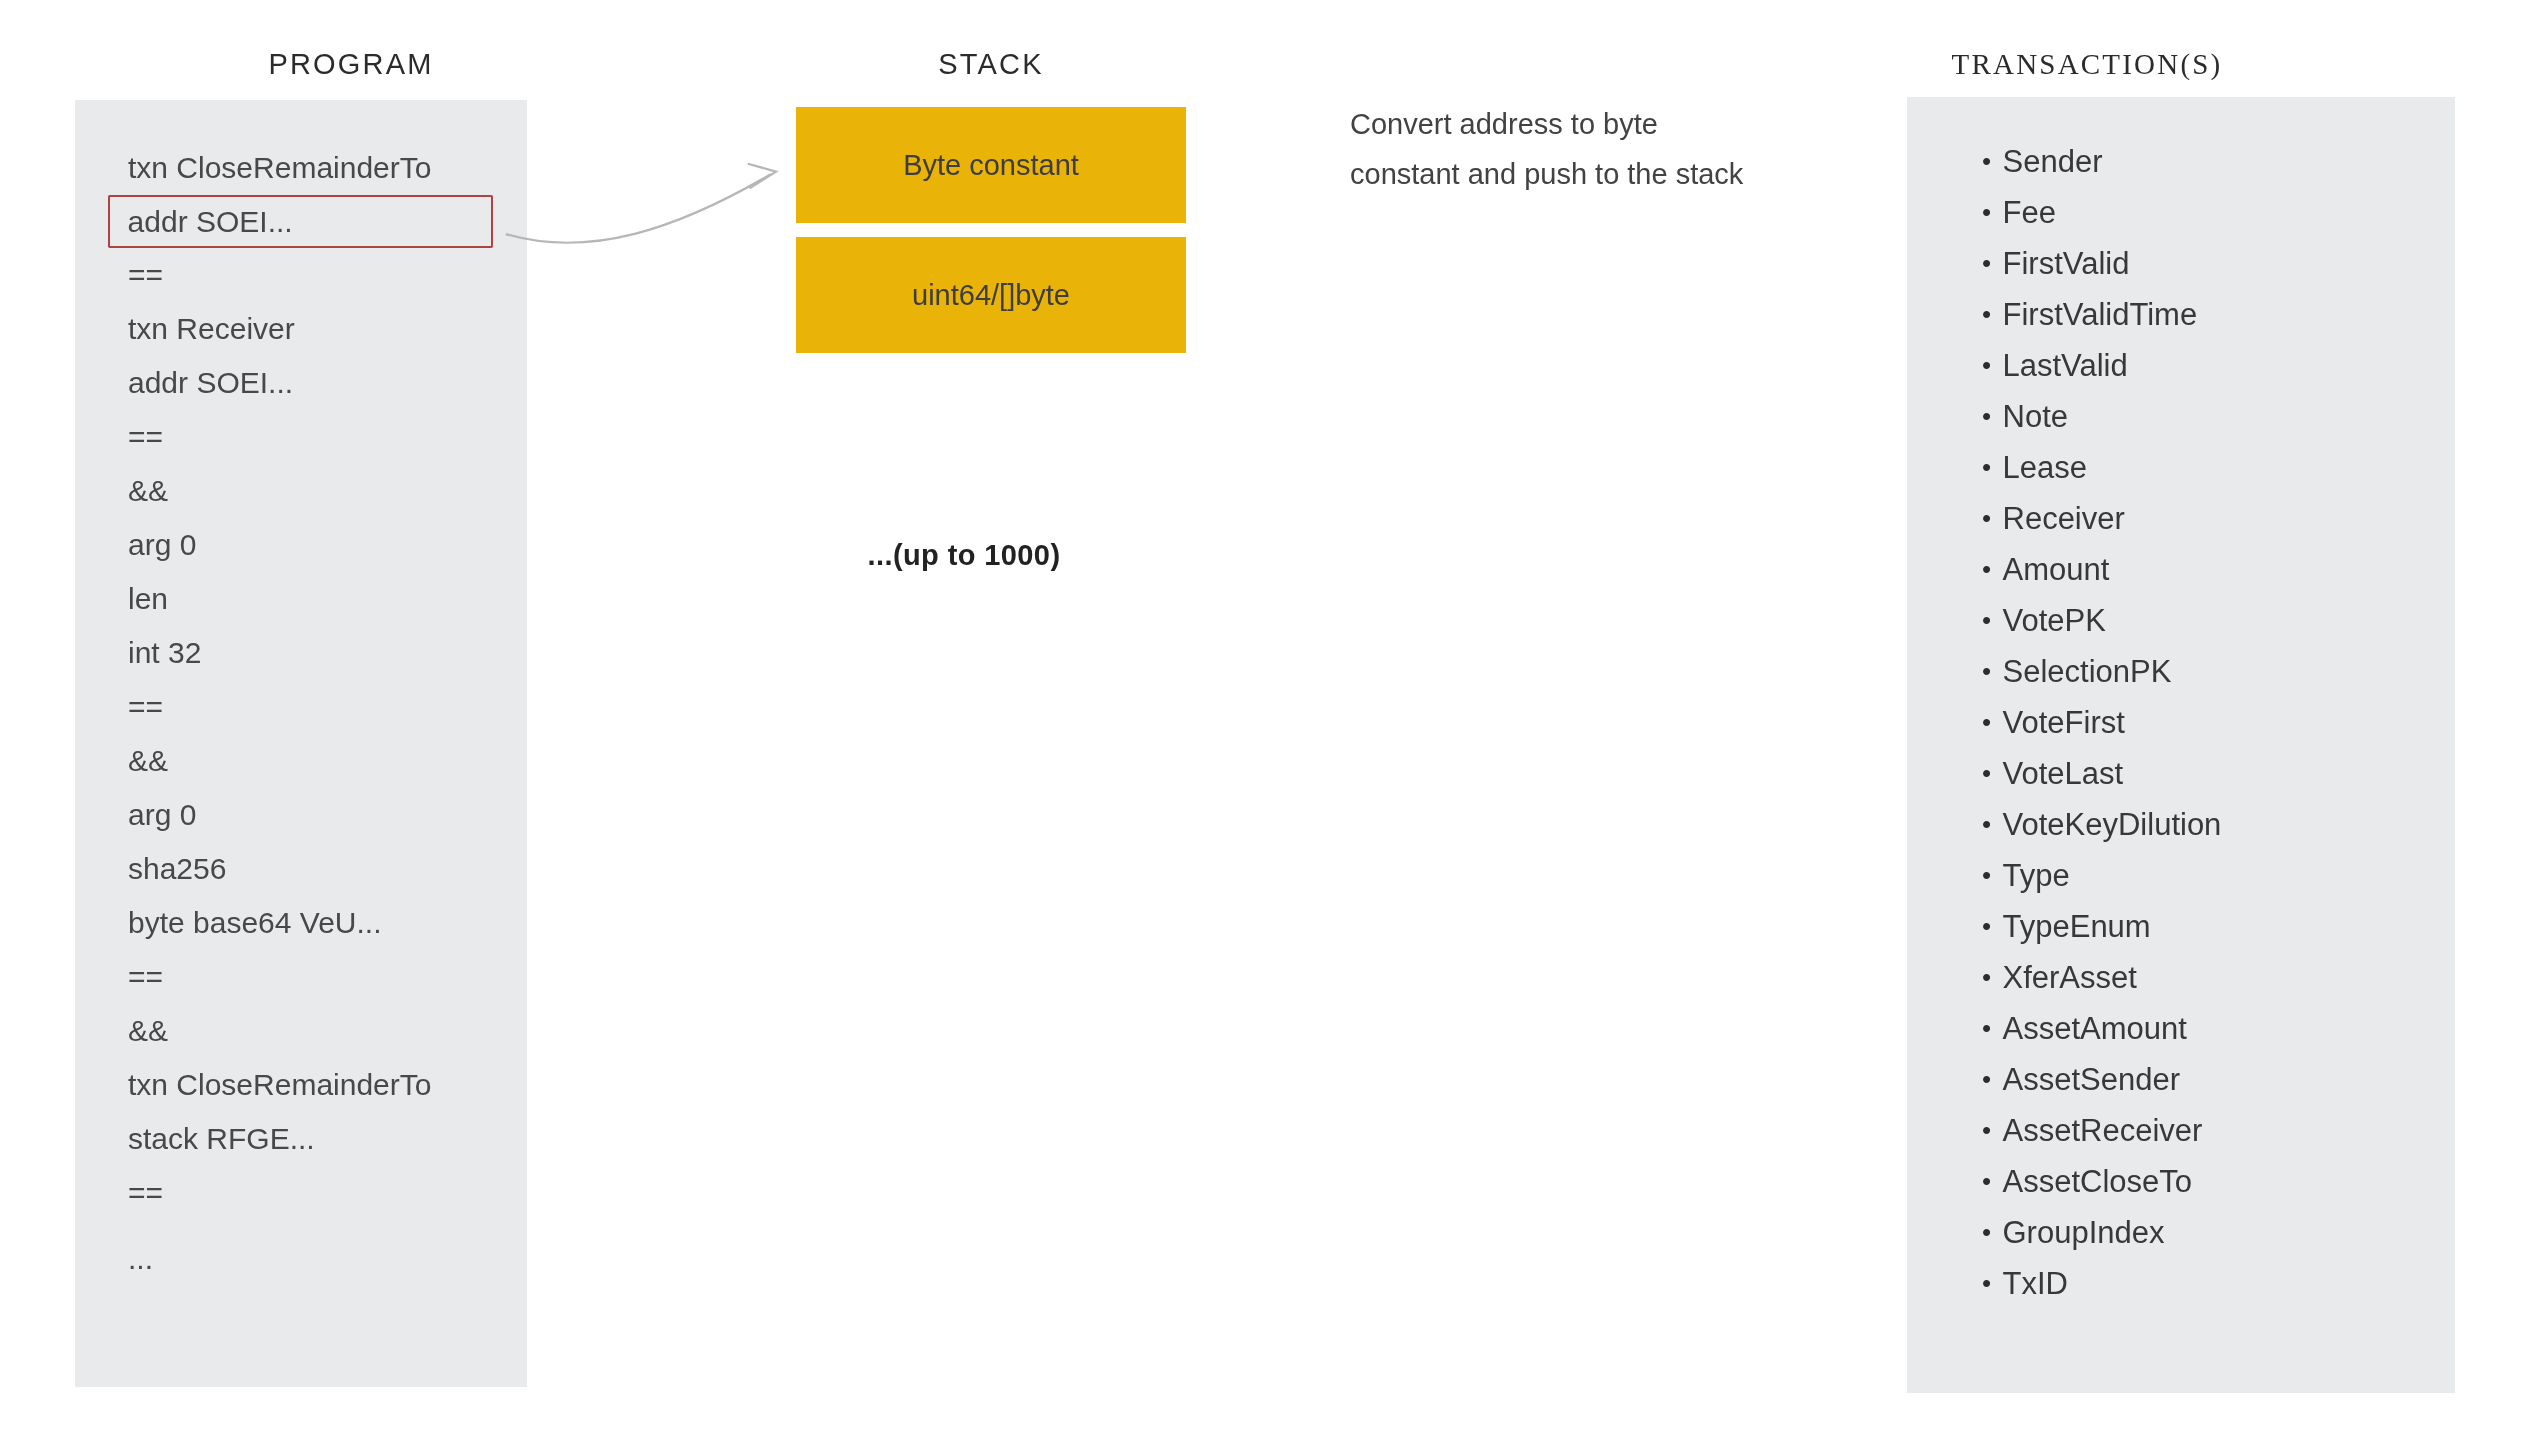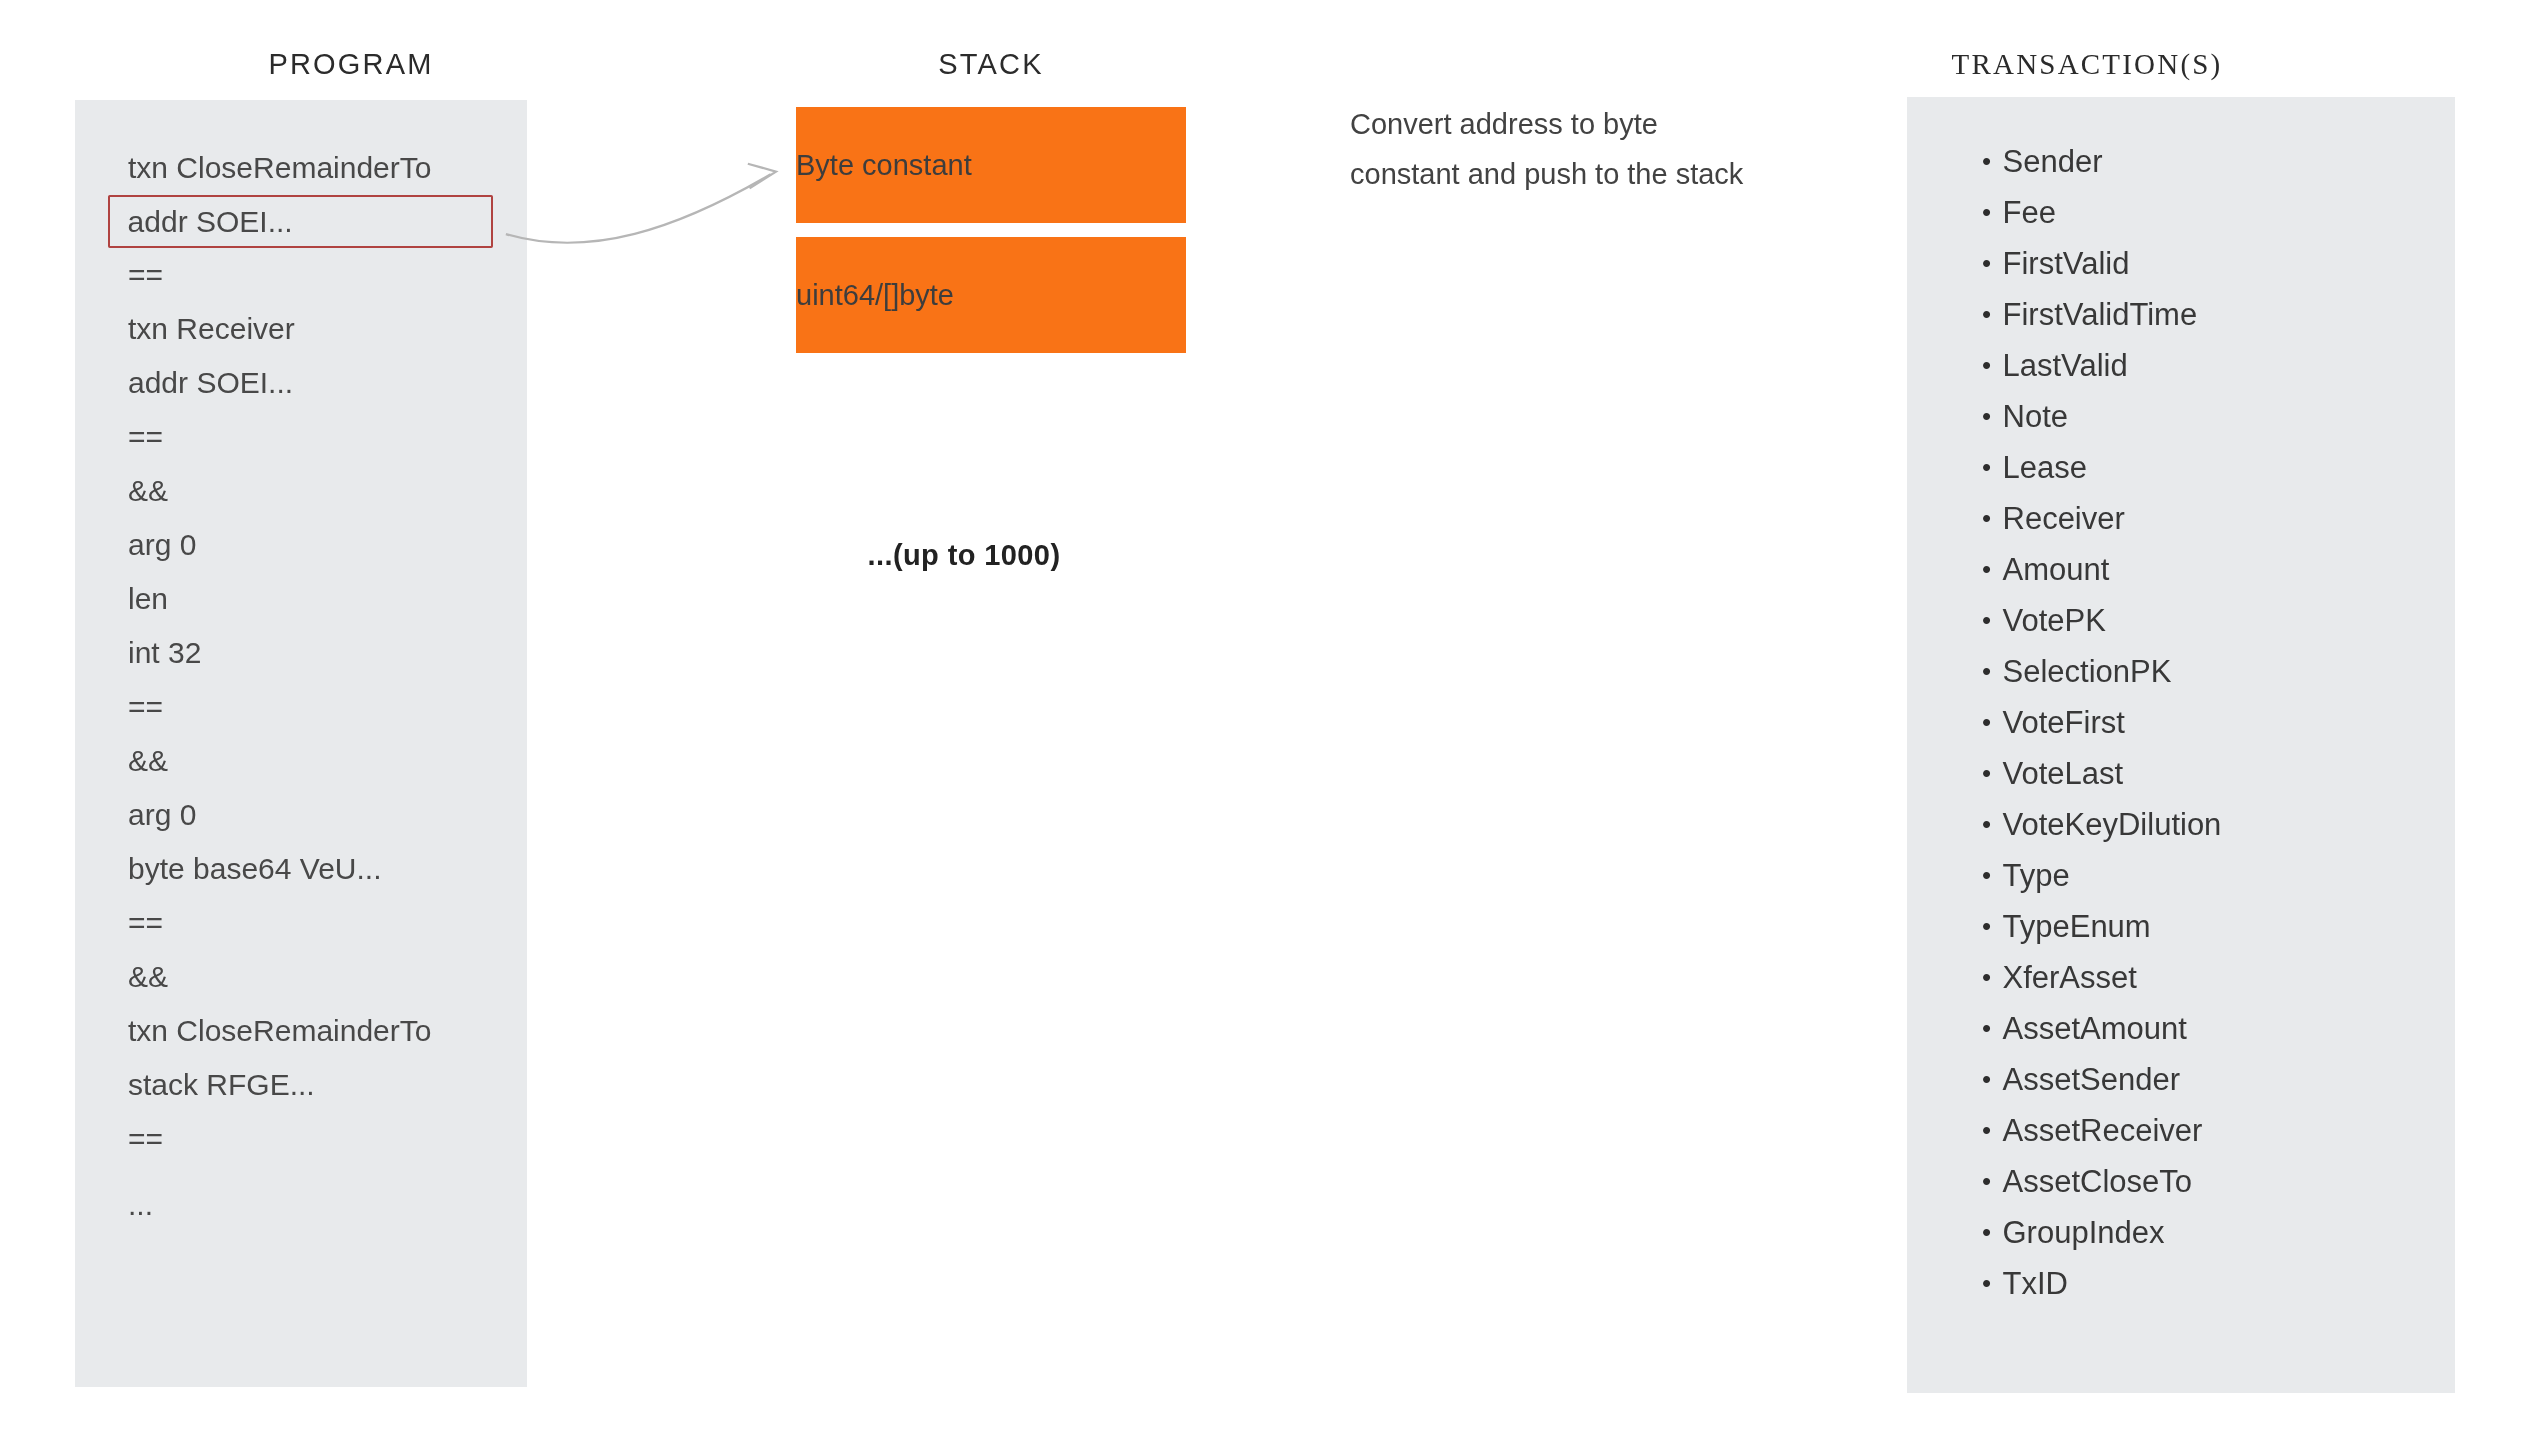--- a/index.html
+++ b/index.html
@@ -54,24 +54,24 @@
 
   
   .stack-boxes {
     position: absolute;
     left: 796px; top: 107px;
     width: 390px;
   }
   .stack-box {
     width: 390px; height: 116px;
     margin-bottom: 14px;
-    background: #f97316;
+    background: #eab308;
     display: flex;
     align-items: center;
-    justify-content: flex-start;
+    justify-content: center;
     font-size: 29px;
     color: #3d3d3d;
   }
   .stack-note {
     position: absolute;
     left: 769px; top: 503px;
     width: 390px;
     text-align: center;
     font-size: 29px;
     font-weight: 700;
@@ -178,20 +178,23 @@
     </div>
 
     <div class="code-line">
       <span>&amp;&amp;</span>
     </div>
 
     <div class="code-line">
       <span>arg 0</span>
     </div>
 
+    <div class="code-line">
+      <span>sha256</span>
+    </div>
 
     <div class="code-line">
       <span>byte base64 VeU...</span>
     </div>
 
     <div class="code-line">
       <span>==</span>
     </div>
 
     <div class="code-line">

